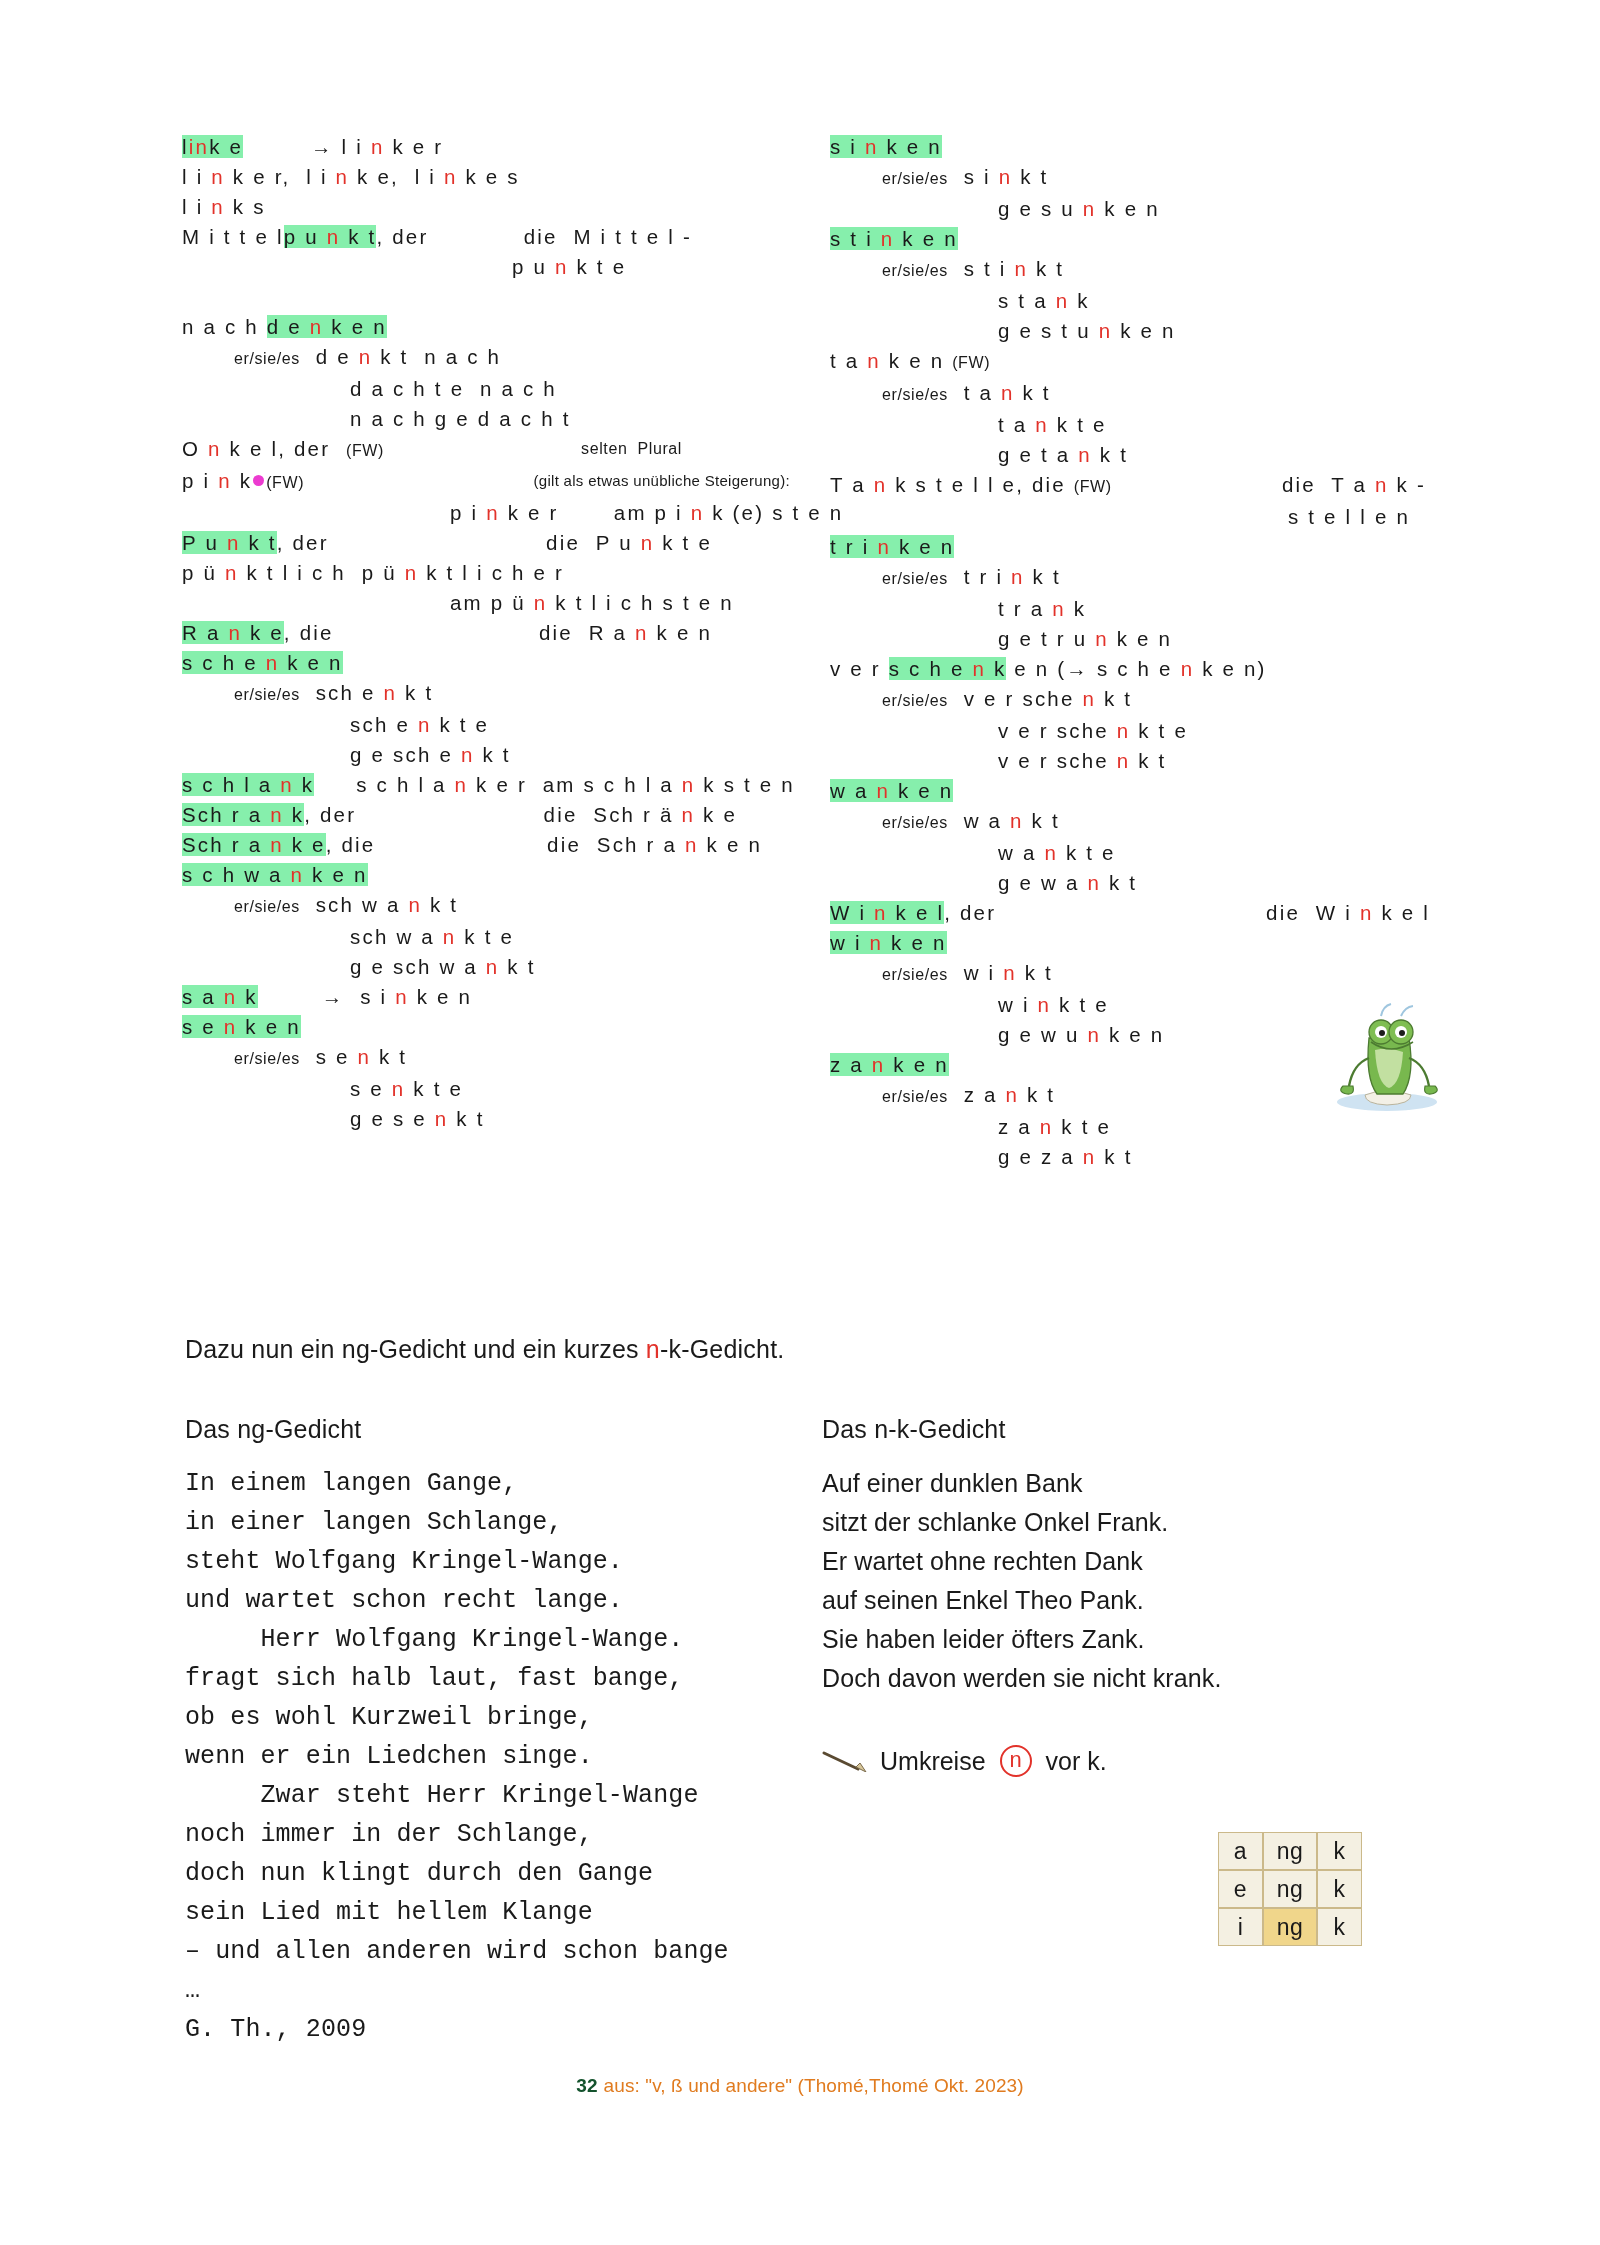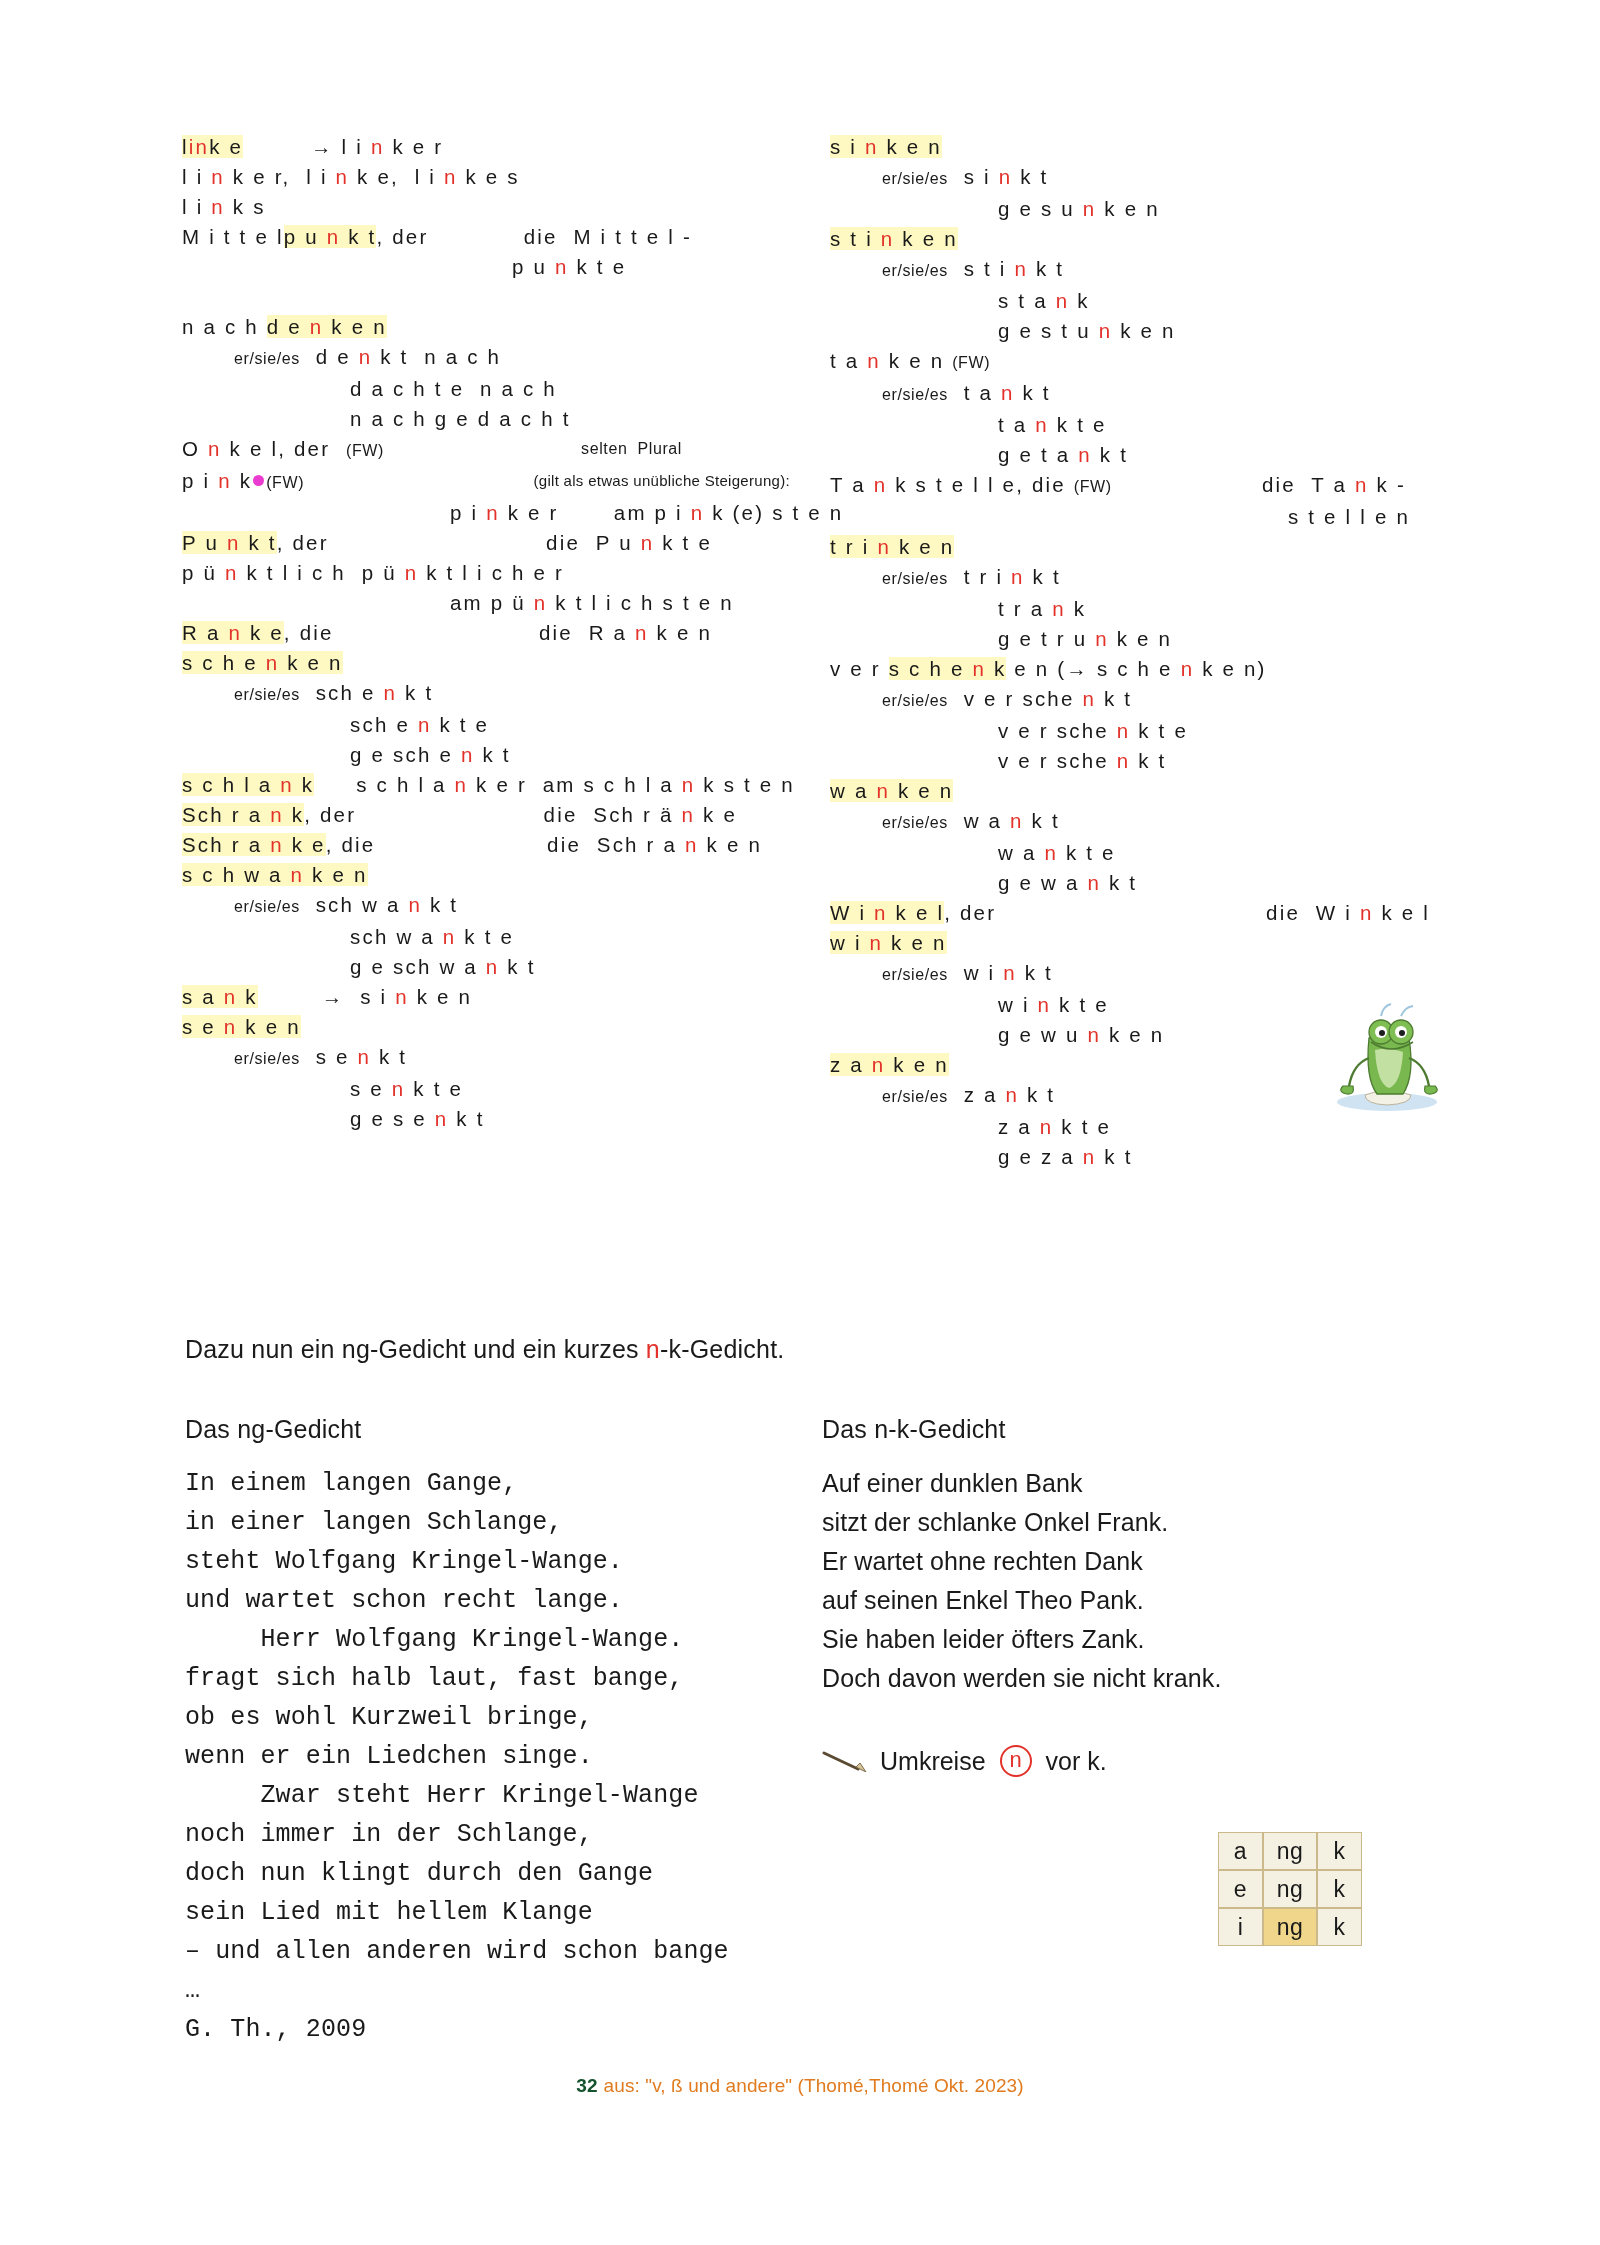--- a/index.html
+++ b/index.html
@@ -47,21 +47,21 @@
   }
   .ln .tiny {
     font-size: 15px;
     letter-spacing: 0.3px;
   }
   .ind1 { padding-left: 52px; }
   .ind2 { padding-left: 168px; }
   .ind3 { padding-left: 268px; }
   .ind4 { padding-left: 330px; }
 
-  .hl   { background: #fef9c3; }
+  .hl   { background: #86efac; }
   .r    { color: #e2322a; }
 
   .rowflex { display: flex; }
   .rowflex .c2 { margin-left: auto; }
 
   .pinkdot {
     display: inline-block;
     width: 11px; height: 11px;
     border-radius: 50%;
     background: #ec3bd0;
@@ -277,21 +277,21 @@
       <div class="ln ind2">s t a <span class="r">n</span> k</div>
       <div class="ln ind2">g e s t u <span class="r">n</span> k e n</div>
 
       <div class="ln">t a <span class="r">n</span> k e n&nbsp;<span class="small">(FW)</span></div>
       <div class="ln ind1"><span class="small">er/sie/es</span> &nbsp;t a <span class="r">n</span> k t</div>
       <div class="ln ind2">t a <span class="r">n</span> k t e</div>
       <div class="ln ind2">g e t a <span class="r">n</span> k t</div>
 
       <div class="ln rowflex">
         <span>T a <span class="r">n</span> k s t e l l e, <span class="tight">die</span>&nbsp;<span class="small">(FW)</span></span>
-        <span class="c2" style="margin-right:24px;text-align:right;">die&nbsp; T a <span class="r">n</span> k -</span>
+        <span class="c2" style="margin-right:4px;text-align:right;">die&nbsp; T a <span class="r">n</span> k -</span>
       </div>
       <div class="ln" style="text-align:right;padding-right:20px;">s t e l l e n</div>
 
       <div class="ln"><span class="hl">t r i <span class="r">n</span> k e n</span></div>
       <div class="ln ind1"><span class="small">er/sie/es</span> &nbsp;t r i <span class="r">n</span> k t</div>
       <div class="ln ind2">t r a <span class="r">n</span> k</div>
       <div class="ln ind2">g e t r u <span class="r">n</span> k e n</div>
 
       <div class="ln">v e r <span class="hl">s c h e <span class="r">n</span> k</span> e n (→&nbsp;s c h e <span class="r">n</span> k e n)</div>
       <div class="ln ind1"><span class="small">er/sie/es</span> &nbsp;v e r sche <span class="r">n</span> k t</div>

